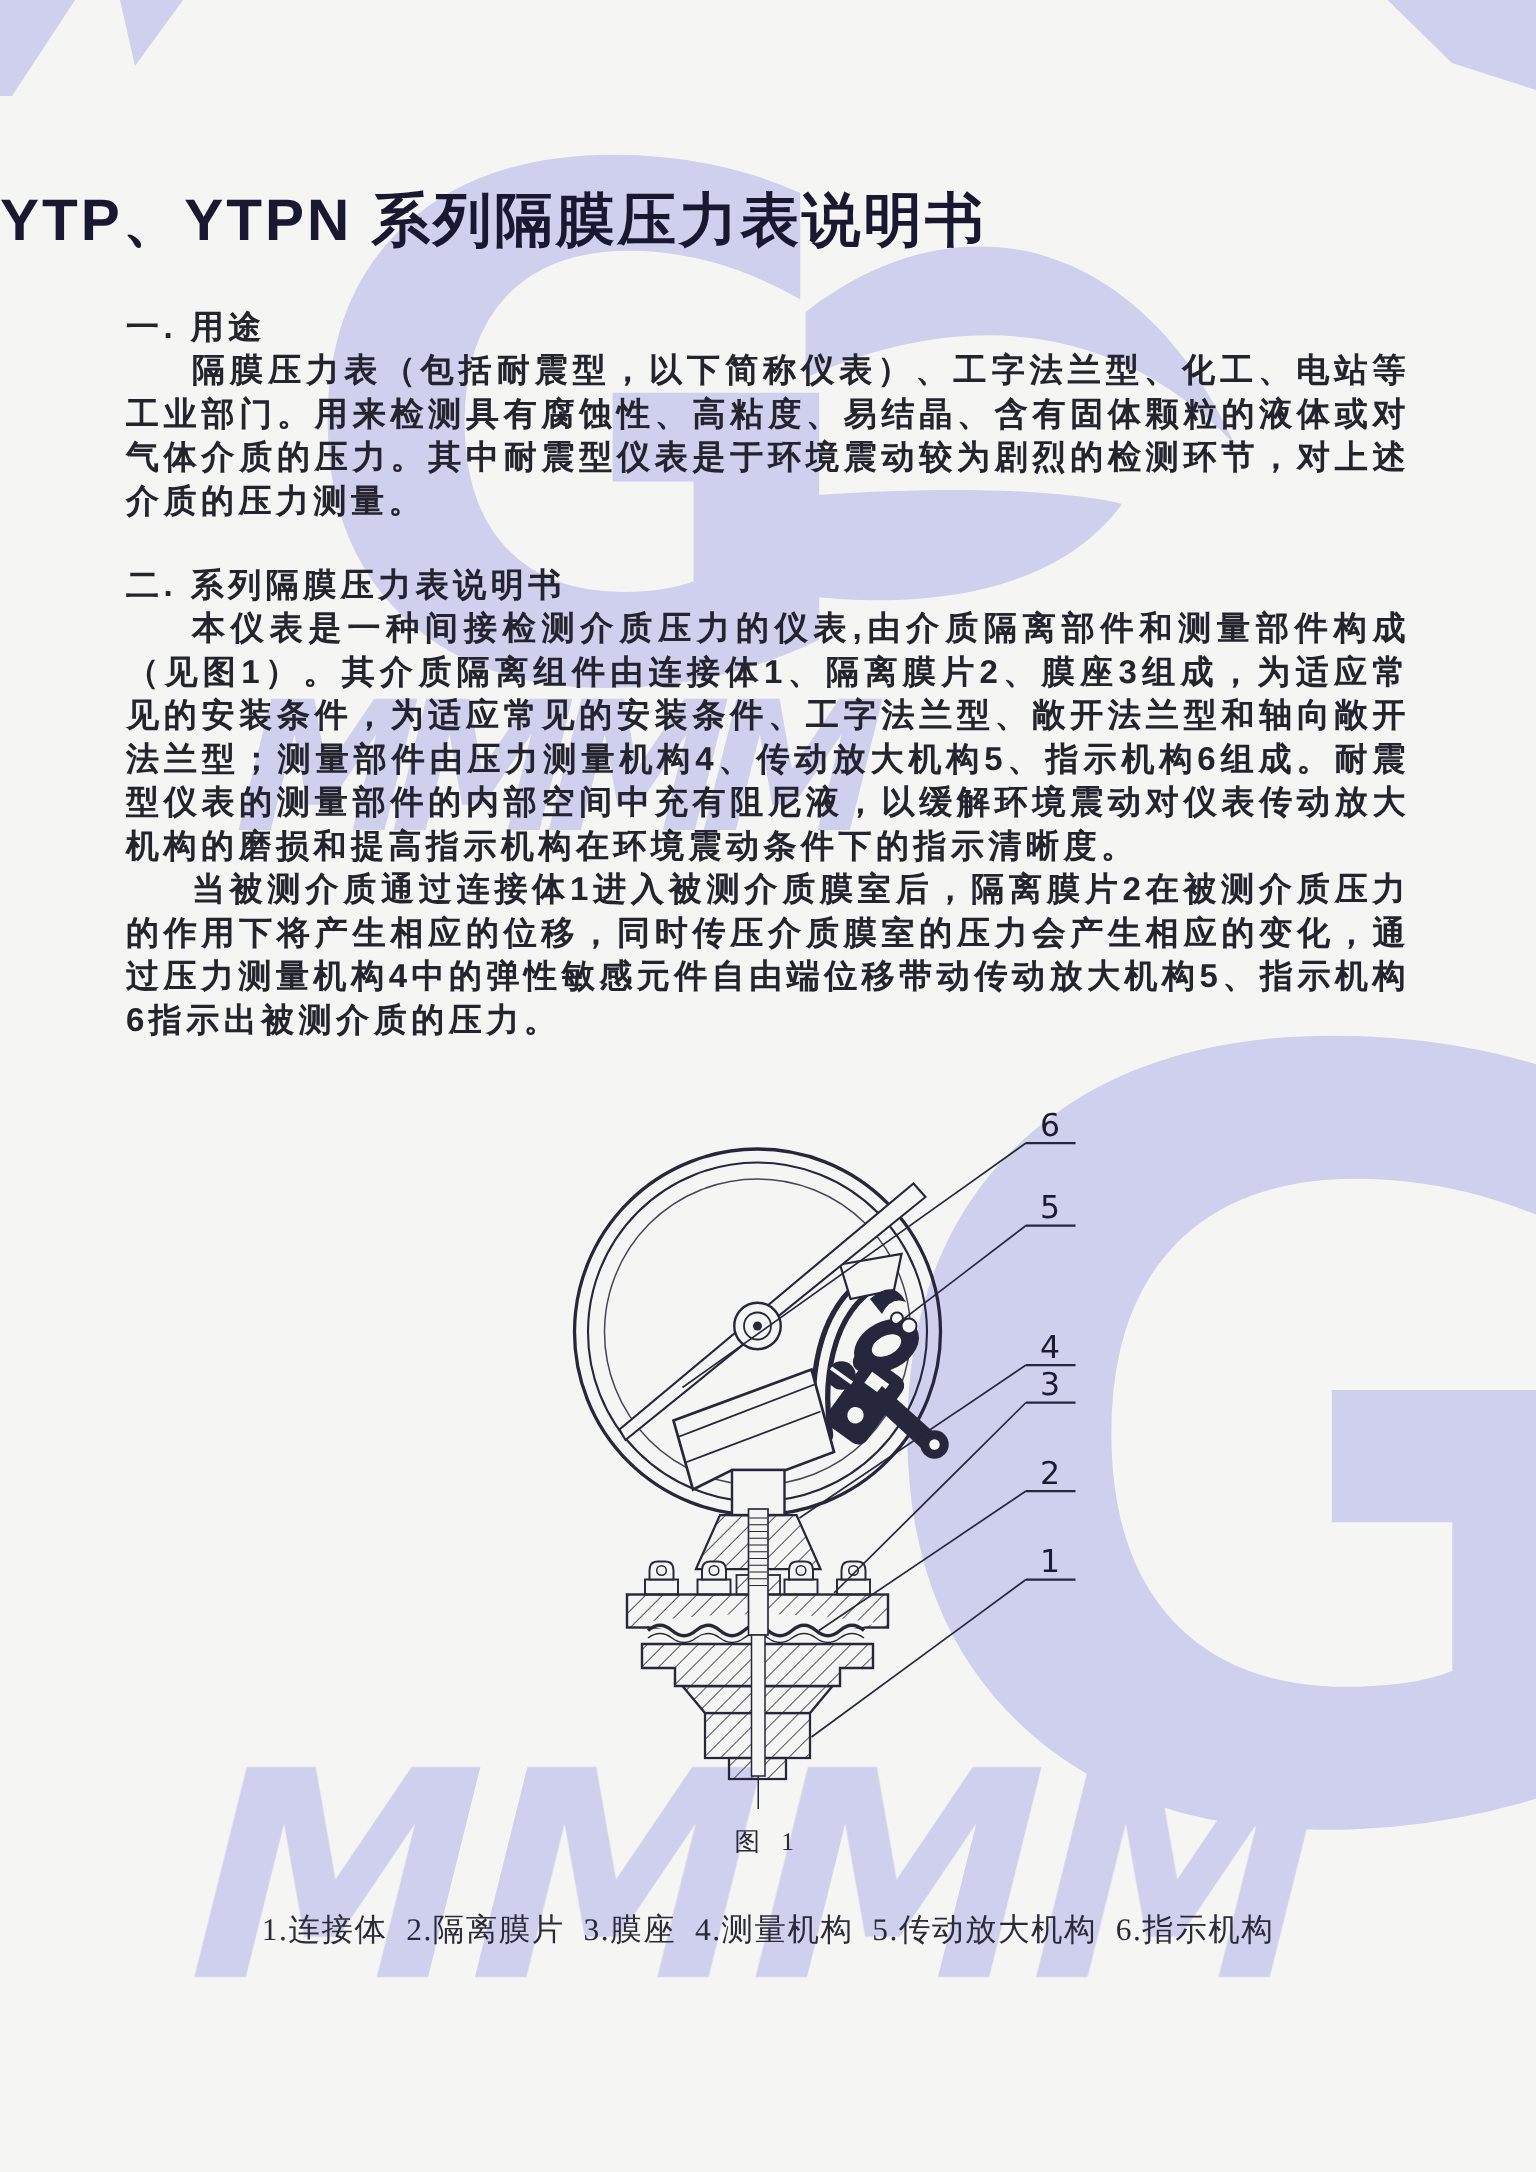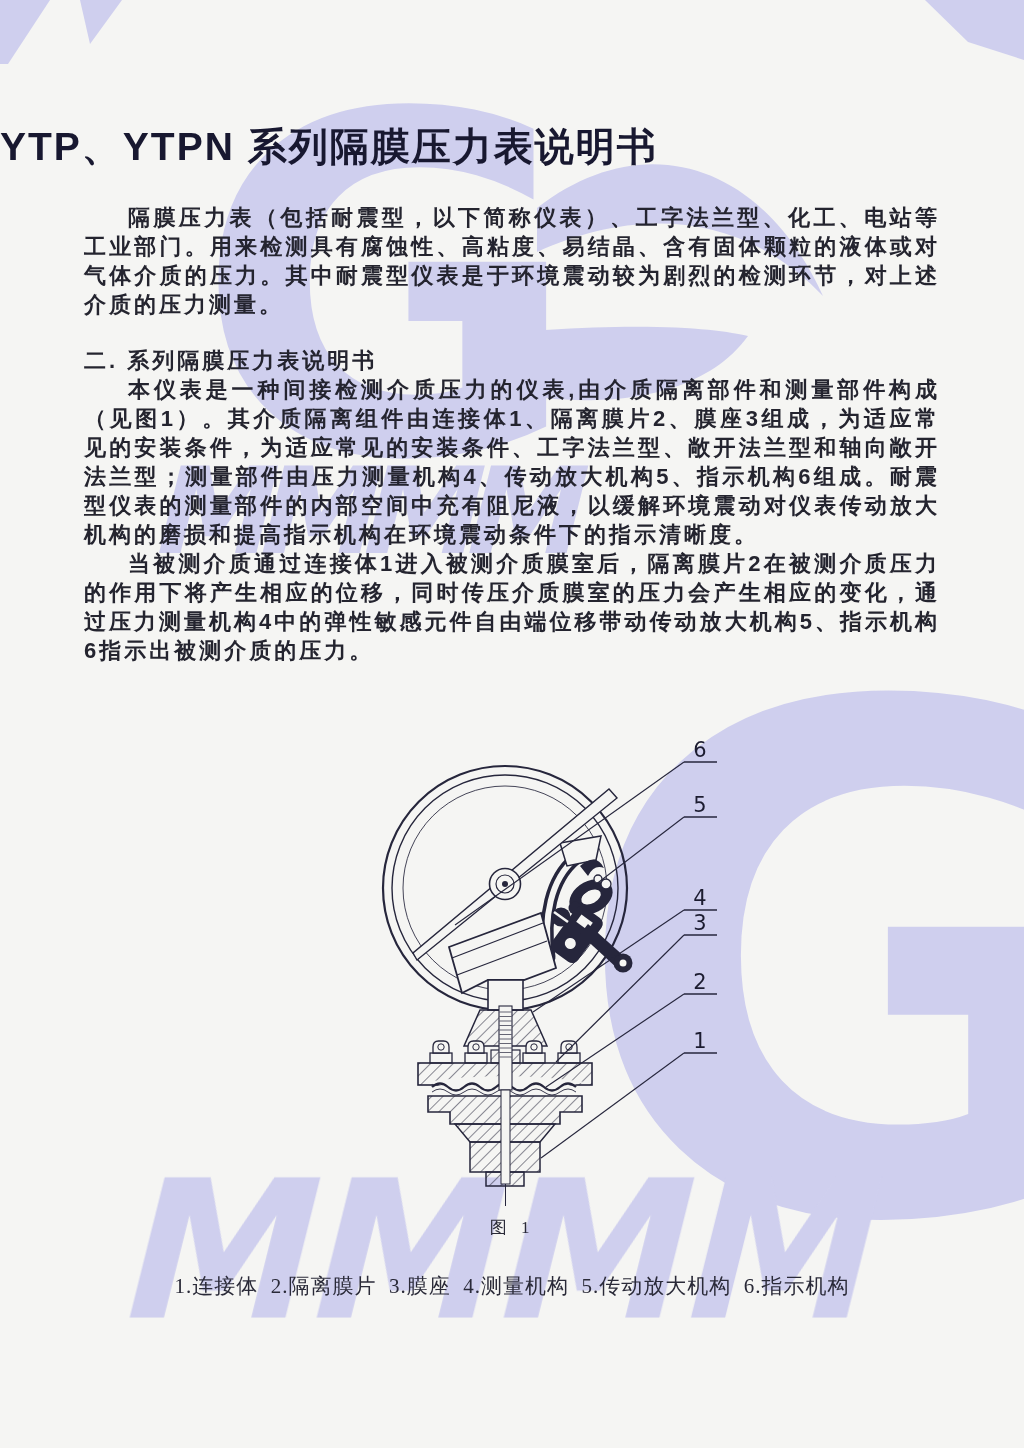--- a/index.html
+++ b/index.html
@@ -78,20 +78,21 @@
 
       <g transform="translate(112,1318) skewX(-14)">
         <text class="wm wm-m" x="0" y="0" font-size="192" letter-spacing="-4">MMMM</text>
       </g>
     </g>
   </svg>
 
   <div id="doc-title" class="content">YTP、YTPN 系列隔膜压力表说明书</div>
 
   <div id="body-text" class="content">
+    <p class="sec-heading">一. 用途</p>
     <p class="para">隔膜压力表（包括耐震型，以下简称仪表）、工字法兰型、化工、电站等工业部门。用来检测具有腐蚀性、高粘度、易结晶、含有固体颗粒的液体或对气体介质的压力。其中耐震型仪表是于环境震动较为剧烈的检测环节，对上述介质的压力测量。</p>
     <p class="sec-heading sec-gap">二. 系列隔膜压力表说明书</p>
     <p class="para">本仪表是一种间接检测介质压力的仪表,由介质隔离部件和测量部件构成（见图1）。其介质隔离组件由连接体1、隔离膜片2、膜座3组成，为适应常见的安装条件，为适应常见的安装条件、工字法兰型、敞开法兰型和轴向敞开法兰型；测量部件由压力测量机构4、传动放大机构5、指示机构6组成。耐震型仪表的测量部件的内部空间中充有阻尼液，以缓解环境震动对仪表传动放大机构的磨损和提高指示机构在环境震动条件下的指示清晰度。</p>
     <p class="para">当被测介质通过连接体1进入被测介质膜室后，隔离膜片2在被测介质压力的作用下将产生相应的位移，同时传压介质膜室的压力会产生相应的变化，通过压力测量机构4中的弹性敏感元件自由端位移带动传动放大机构5、指示机构6指示出被测介质的压力。</p>
   </div>
 
   <svg id="figure-svg" class="content" viewBox="300 705 470 510">
     <defs>
       <pattern id="hatch" width="8" height="8" patternUnits="userSpaceOnUse" patternTransform="rotate(45)">
         <line x1="0" y1="0" x2="0" y2="8" stroke="#2b2b40" stroke-width="1.1"></line>

